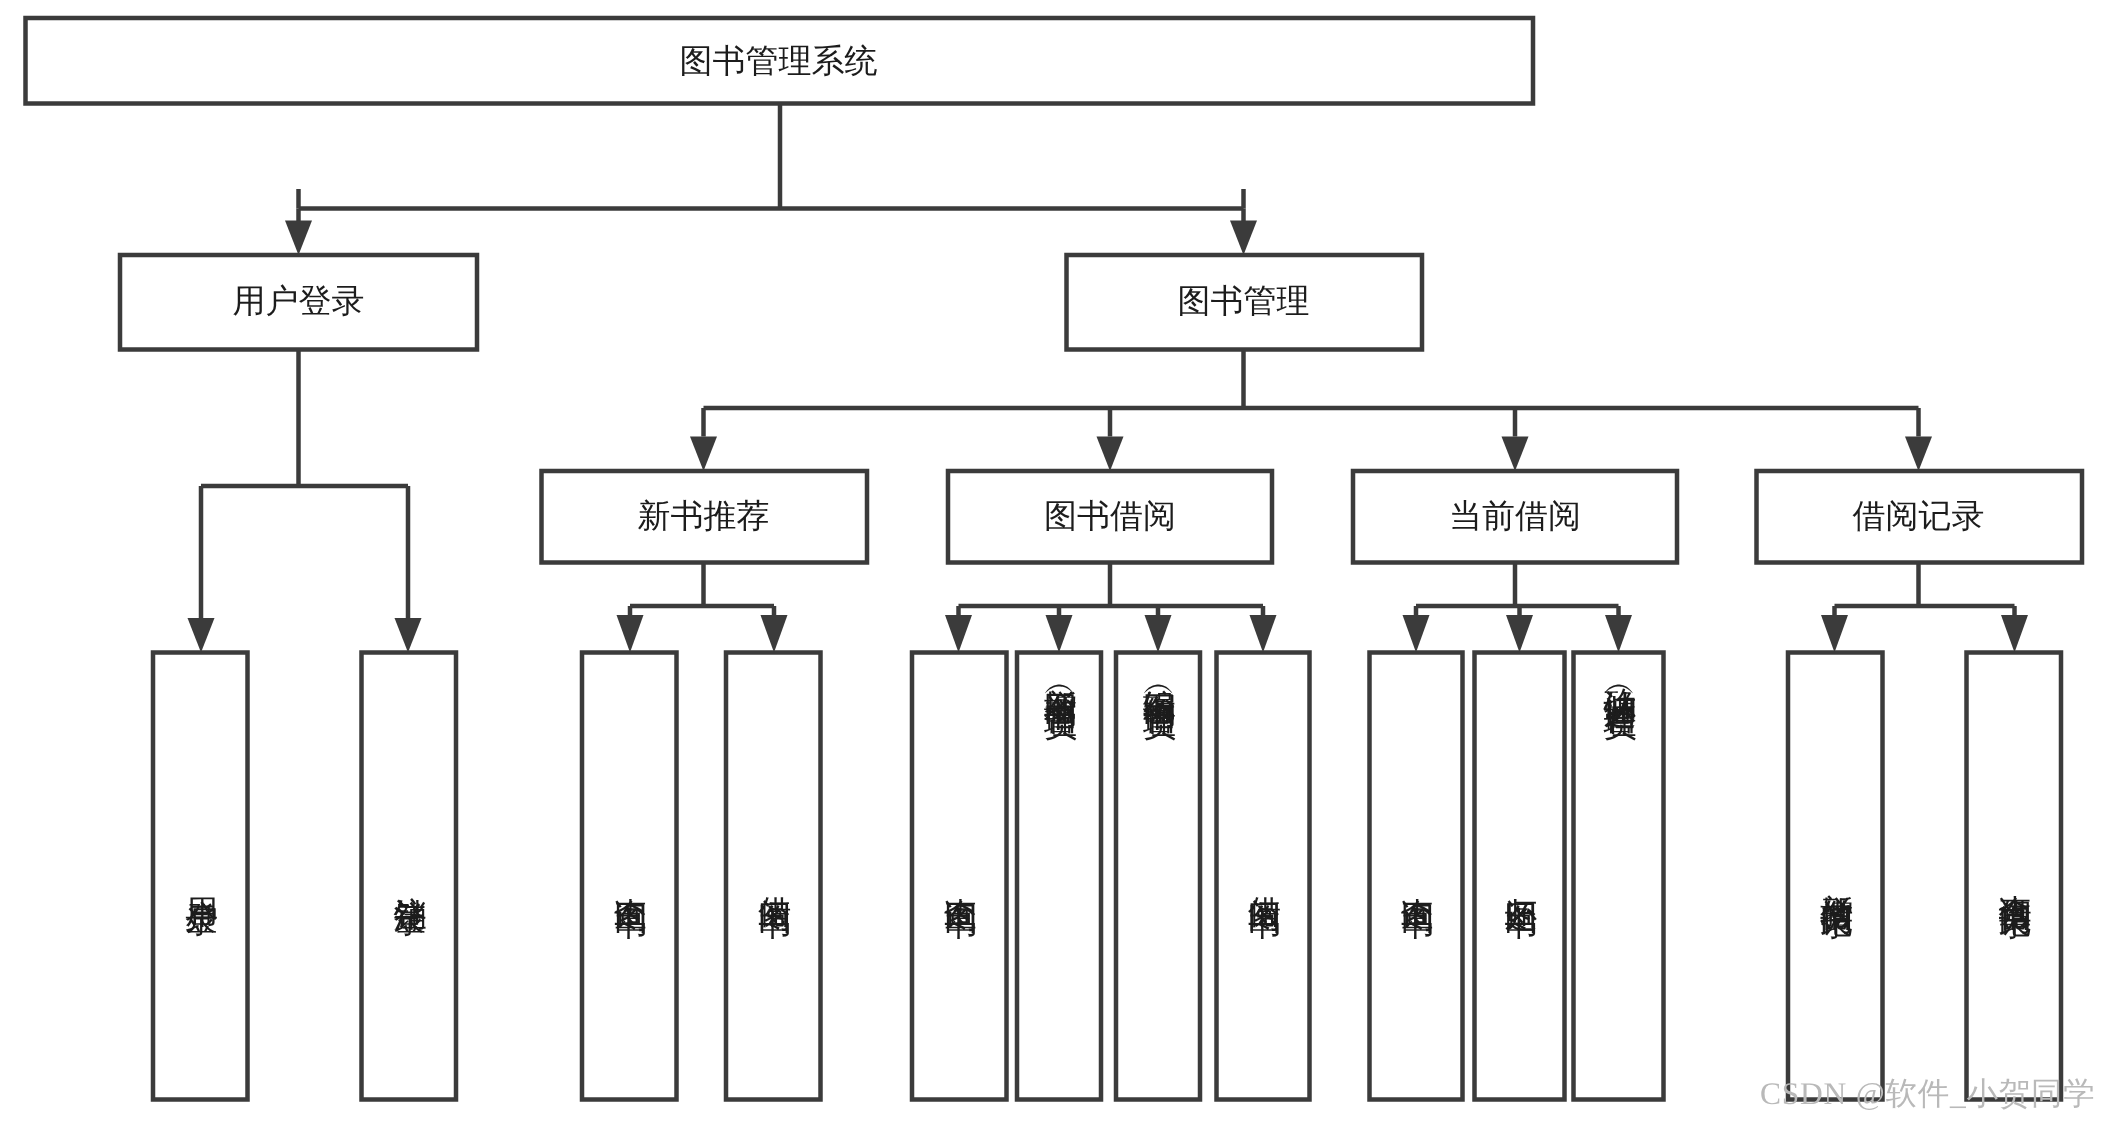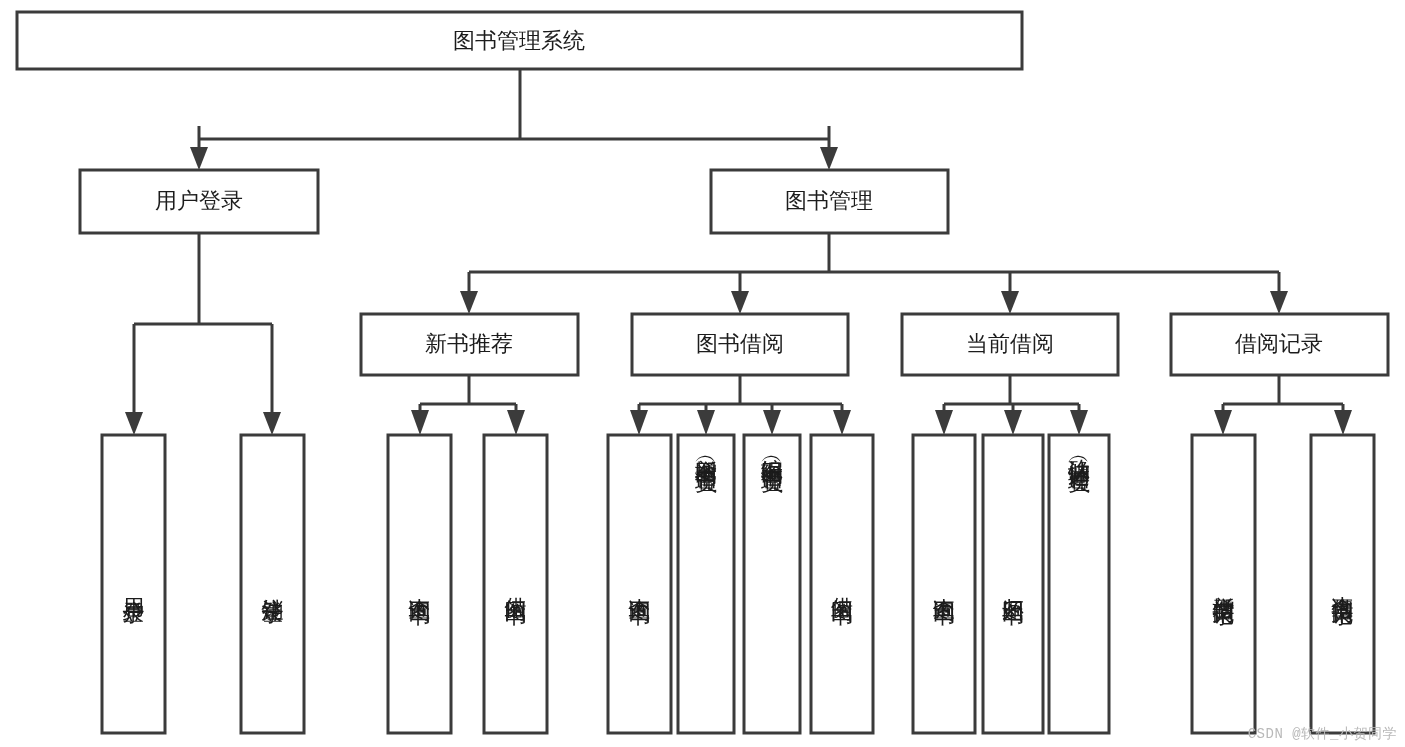--- a/index.html
+++ b/index.html
@@ -58,22 +58,22 @@
     position: absolute;
     display: flex;
     align-items: center;
     justify-content: center;
     pointer-events: none;
   }
   #watermark {
     position: absolute;
     right: 8px;
     bottom: 4px;
-    font-family: Liberation Mono, monospace;
-    font-size: 14px;
+    font-family: Liberation Serif, serif;
+    font-size: 21px;
     color: #b9b9b9;
     white-space: nowrap;
     letter-spacing: 0.5px;
   }
 </style>
 </head>
 <body>
 
 <div id="page">
 

